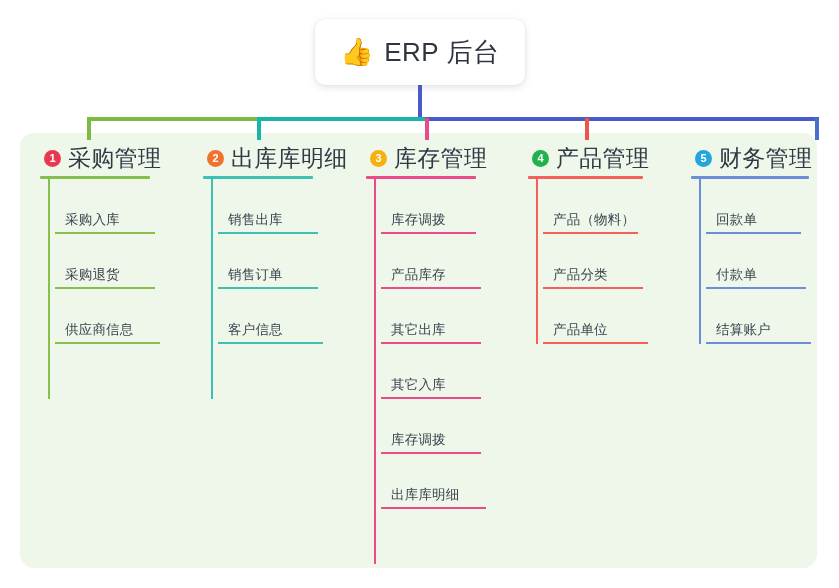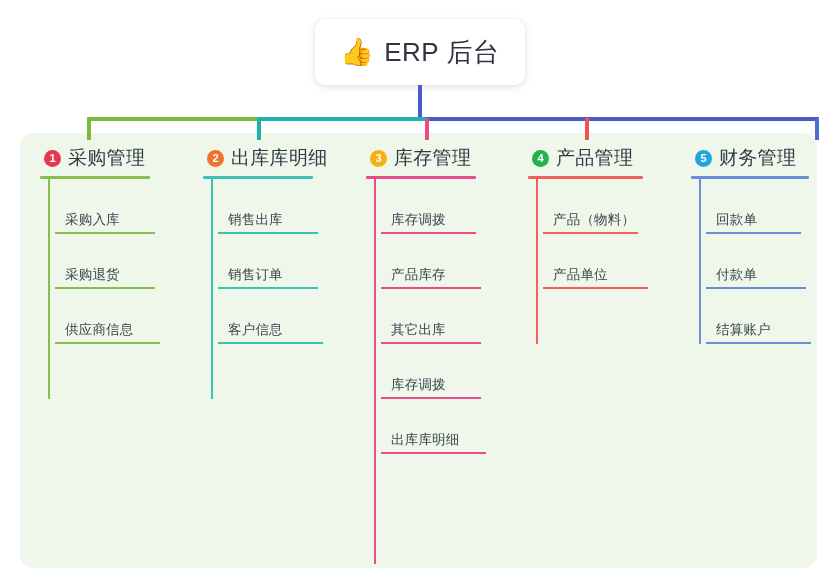--- a/index.html
+++ b/index.html
@@ -55,21 +55,21 @@
 
   .col-head{
     display:flex;align-items:center;gap:7px;height:24px;padding-left:4px;
     box-sizing:border-box;
   }
   .badge{
     width:17px;height:17px;border-radius:50%;flex:0 0 17px;
     color:#fff;font-size:11px;line-height:17px;text-align:center;
     font-weight:700;
   }
-  .col-title{font-size:19px;color:#2f3a45;white-space:nowrap;letter-spacing:.3px;}
+  .col-title{font-size:23px;color:#2f3a45;white-space:nowrap;letter-spacing:.3px;}
 
   .head-rule{height:3px;margin-top:6px;border-radius:1px;}
 
   .col-body{position:relative;margin-top:0;padding-left:15px;box-sizing:border-box;}
   .spine{position:absolute;left:8px;top:0;width:2px;}
 
   .leaf{
     position:relative;height:55px;box-sizing:border-box;
     display:flex;align-items:flex-end;
   }
@@ -162,20 +162,24 @@
           </div>
           <div class="leaf">
             <span class="leaf-text">产品库存</span>
             <div class="leaf-rule" style="background: rgb(234, 76, 139); width: 100px;"></div>
           </div>
           <div class="leaf">
             <span class="leaf-text">其它出库</span>
             <div class="leaf-rule" style="background: rgb(234, 76, 139); width: 100px;"></div>
           </div>
           <div class="leaf">
+            <span class="leaf-text">其它入库</span>
+            <div class="leaf-rule" style="background: rgb(234, 76, 139); width: 100px;"></div>
+          </div>
+          <div class="leaf">
             <span class="leaf-text">库存调拨</span>
             <div class="leaf-rule" style="background: rgb(234, 76, 139); width: 100px;"></div>
           </div>
           <div class="leaf">
             <span class="leaf-text">出库库明细</span>
             <div class="leaf-rule" style="background: rgb(234, 76, 139); width: 105px;"></div>
           </div>
         </div>
       </div>
       <div class="col col-4">
@@ -184,20 +188,24 @@
           <span class="col-title">产品管理</span>
         </div>
         <div class="head-rule" style="background: rgb(244, 96, 90); width: 115px;"></div>
         <div class="col-body">
           <div class="spine" style="background: rgb(244, 96, 90); height: 165px;"></div>
           <div class="leaf">
             <span class="leaf-text">产品（物料）</span>
             <div class="leaf-rule" style="background: rgb(244, 96, 90); width: 95px;"></div>
           </div>
           <div class="leaf">
+            <span class="leaf-text">产品分类</span>
+            <div class="leaf-rule" style="background: rgb(244, 96, 90); width: 100px;"></div>
+          </div>
+          <div class="leaf">
             <span class="leaf-text">产品单位</span>
             <div class="leaf-rule" style="background: rgb(244, 96, 90); width: 105px;"></div>
           </div>
         </div>
       </div>
       <div class="col col-5">
         <div class="col-head">
           <span class="badge" style="background: rgb(33, 167, 220);">5</span>
           <span class="col-title">财务管理</span>
         </div>

